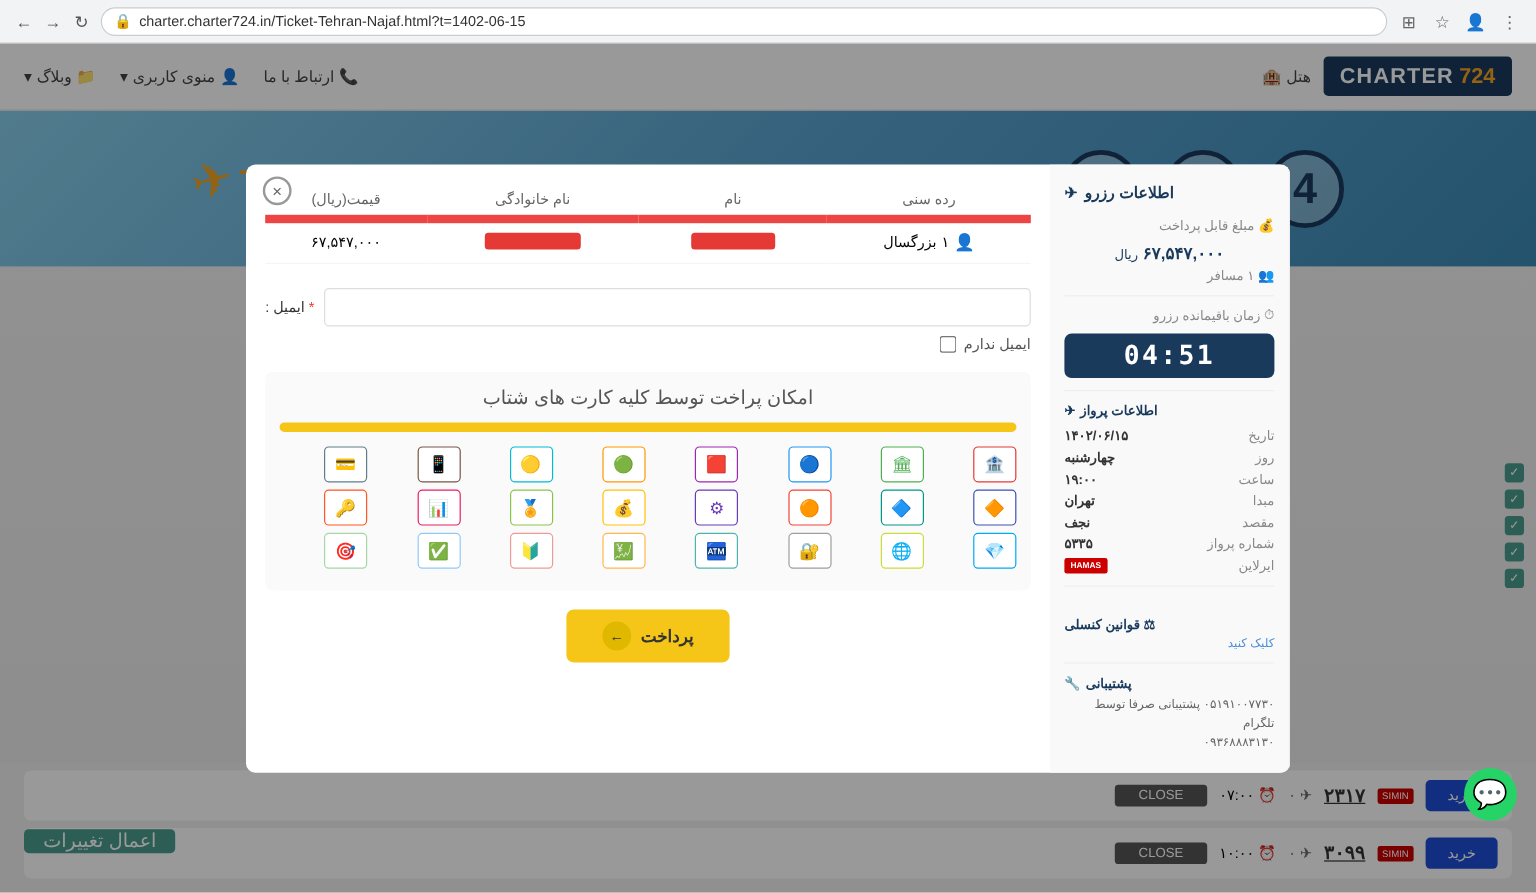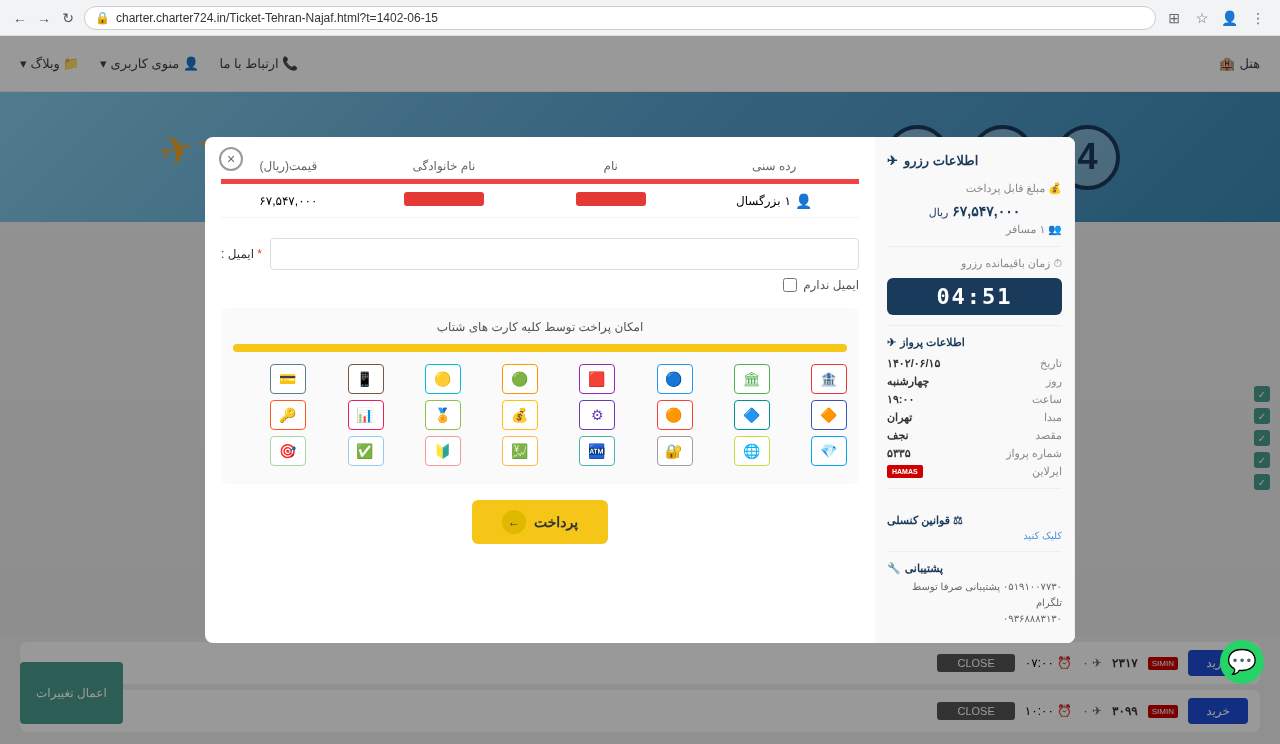--- a/index.html
+++ b/index.html
@@ -355,21 +355,21 @@
       width: 100%;
       border-collapse: collapse;
       margin-bottom: 20px;
       font-size: 12px;
     }
     .passenger-table th {
       text-align: center;
       padding: 6px;
       color: #666;
       font-weight: normal;
-      border-bottom: 5px solid #ef4444;
+      border-bottom: 7px solid #ef4444;
       font-size: 12px;
     }
     .passenger-table td {
       text-align: center;
       padding: 8px 6px;
       border-bottom: 1px solid #f5f5f5;
       font-size: 12px;
     }
     .passenger-num-cell {
       display: flex;
@@ -430,21 +430,21 @@
     }
 
     
     .payment-section {
       background: #fafafa;
       border-radius: 6px;
       padding: 12px;
       margin-bottom: 16px;
     }
     .payment-title {
-      font-size: 12px;
+      font-size: 16px;
       color: #555;
       text-align: center;
       margin-bottom: 10px;
       direction: rtl;
     }
     .payment-progress {
       background: #f5c518;
       height: 8px;
       border-radius: 4px;
       margin-bottom: 12px;
@@ -525,40 +525,40 @@
       cursor: pointer;
       min-width: 60px;
     }
     .airline-badge {
       background: #cc0000;
       color: white;
       font-size: 8px;
       padding: 2px 4px;
       border-radius: 2px;
     }
-    .flight-time { font-size: 12px; font-weight: bold; color: #333; }
+    .flight-time { font-size: 16px; font-weight: bold; color: #333; text-decoration: underline; }
     .flight-seats { font-size: 12px; color: #666; }
     .close-badge {
       background: #555;
       color: white;
       font-size: 11px;
       padding: 3px 20px;
       border-radius: 3px;
     }
     .apply-changes-btn {
       background: #4a9d8f;
       color: white;
       border: none;
       border-radius: 4px;
-      padding: 24px 16px;
-      font-size: 12px;
+      padding: 0 16px;
+      font-size: 16px;
       cursor: pointer;
       position: absolute;
       left: 20px;
-      bottom: 20px;
+      bottom: 33px;
     }
     .results-footer {
       display: flex;
       justify-content: center;
       font-size: 11px;
       color: #666;
       direction: rtl;
       padding: 4px 0;
     }
 
@@ -628,20 +628,24 @@
       <div class="nav-item">
         <span>📁</span>
         <span>وبلاگ</span>
         <span>▾</span>
       </div>
     </div>
     <div class="nav-right">
       <div class="hotel-btn">
         <span>🏨</span>
         <span>هتل</span>
+      </div>
+      <div class="logo-area">
+        <span class="logo-text-charter">CHARTER</span>
+        <span class="logo-text-724">724</span>
       </div>
     </div>
   </div>
 
   <div class="hero-area">
     <div class="hero-dots"></div>
     <div class="hero-plane">✈</div>
     <div class="hero-numbers">
       <div class="hero-number-circle">7</div>
       <div class="hero-number-circle">2</div>

